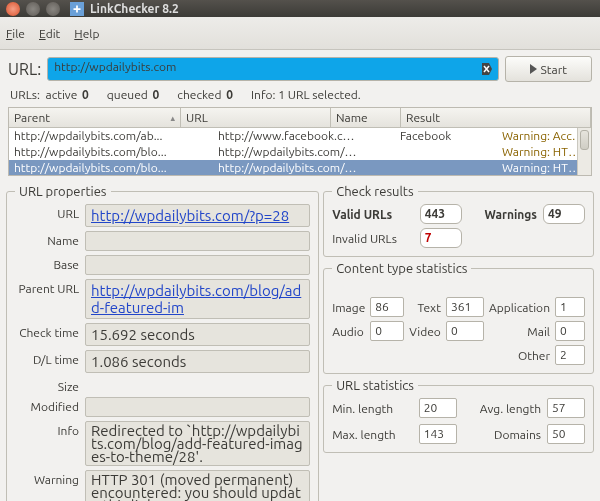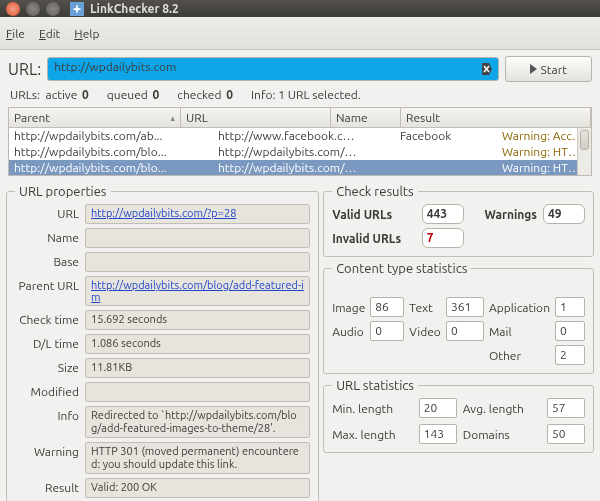--- a/index.html
+++ b/index.html
@@ -34,31 +34,31 @@
 .trow.sel .warn { color:#fff; }
 .scroll-v { position:absolute; right:0; top:20px; bottom:0; width:14px; background:#eceae4; border-left:1px solid #cac8bf;}
 .scroll-thumb { position:absolute; left:2px; right:2px; top:2px; height:20px; background:linear-gradient(#e6e4dd,#cfcdc4); border:1px solid #b3b1a7; border-radius:3px;}
 .mainarea { display:flex; padding: 0 6px; gap:4px;}
 fieldset { border:1px solid #c0beb5; border-radius:3px; padding: 6px 8px 8px 8px; margin-top:4px; }
 legend { font-size:13px; padding:0 4px;}
 .leftpane { width:366px;}
 .rightpane { flex:1; display:flex; flex-direction:column;}
 .proprow { display:flex; align-items:flex-start; margin-bottom:4px;}
 .proprow .plabel { width:70px; text-align:right; padding-right:6px; font-size:12px; padding-top:3px;}
-.pfield { flex:1; background:#e6e4dd; border:1px solid #c0beb5; border-radius:2px; min-height:20px; padding:2px 5px; font-size:11px; word-break:break-all;}
+.pfield { flex:1; background:#e6e4dd; border:1px solid #c0beb5; border-radius:2px; min-height:20px; padding:2px 5px; font-size:15px; word-break:break-all;}
 .pfield.link { color:#2246c9; text-decoration:underline;}
 .pfield.multi { line-height:13px; }
 .statgrid { display:grid; grid-template-columns: auto 42px auto 42px; gap:4px 6px; align-items:center; font-size:12px;}
 .statgrid .sf { background:#fff; border:1px solid #b6b3a9; border-radius:6px; height:20px; padding:2px 4px; font-size:12px; font-weight:bold;}
 .statgrid .sf.red { color:#c00000;}
 .statgrid label{ text-align:left; }
 .statgrid .ra { text-align:right; }
 .ctgrid { display:grid; grid-template-columns: auto 34px auto 38px auto 30px; gap:4px 5px; align-items:center; font-size:12px;margin-top:16px;}
 .ctgrid .sf, .urlstat .sf { background:#fff; border:1px solid #b6b3a9; border-radius:2px; height:20px; padding:2px 4px; font-size:12px;}
-.ctgrid label.r, .urlstat label.r { }
+.ctgrid label.r, .urlstat label.r { text-align:right;}
 .urlstat { display:grid; grid-template-columns: auto 38px auto 38px; gap:6px 6px; align-items:center; font-size:12px;}
 </style>
 </head>
 <body>
 
 <div class="titlebar">
   <span class="tb-btn tb-close"></span>
   <span class="tb-btn tb-min"></span>
   <span class="tb-btn tb-max"></span>
   <svg class="tb-icon" viewBox="0 0 16 16">
@@ -160,21 +160,20 @@
       <div class="proprow">
           <div class="plabel">Check time</div>
           <div class="pfield">15.692 seconds</div>
         </div>
       <div class="proprow">
           <div class="plabel">D/L time</div>
           <div class="pfield">1.086 seconds</div>
         </div>
       <div class="proprow">
           <div class="plabel">Size</div>
-          <div class="pfield">11.81KB</div>
         </div>
       <div class="proprow">
           <div class="plabel">Modified</div>
           <div class="pfield"></div>
         </div>
       <div class="proprow">
           <div class="plabel">Info</div>
           <div class="pfield multi">Redirected to `http://wpdailybits.com/blog/add-featured-images-to-theme/28'.</div>
         </div>
       <div class="proprow">
@@ -188,21 +187,21 @@
     </fieldset>
   </div>
   <div class="rightpane">
     <fieldset>
       <legend>Check results</legend>
       <div class="statgrid">
         <label style="font-weight:bold">Valid URLs</label>
           <div class="sf">443</div>
         <label class="ra" style="font-weight:bold">Warnings</label>
           <div class="sf">49</div>
-        <label style="font-weight:bold">Invalid URLs</label>
+        <label style="font-weight:normal">Invalid URLs</label>
           <div class="sf red">7</div>
         <span></span>
           <span></span>
       </div>
     </fieldset>
     <fieldset>
       <legend>Content type statistics</legend>
       <div class="ctgrid">
         <label>Image</label>
           <div class="sf">86</div>

